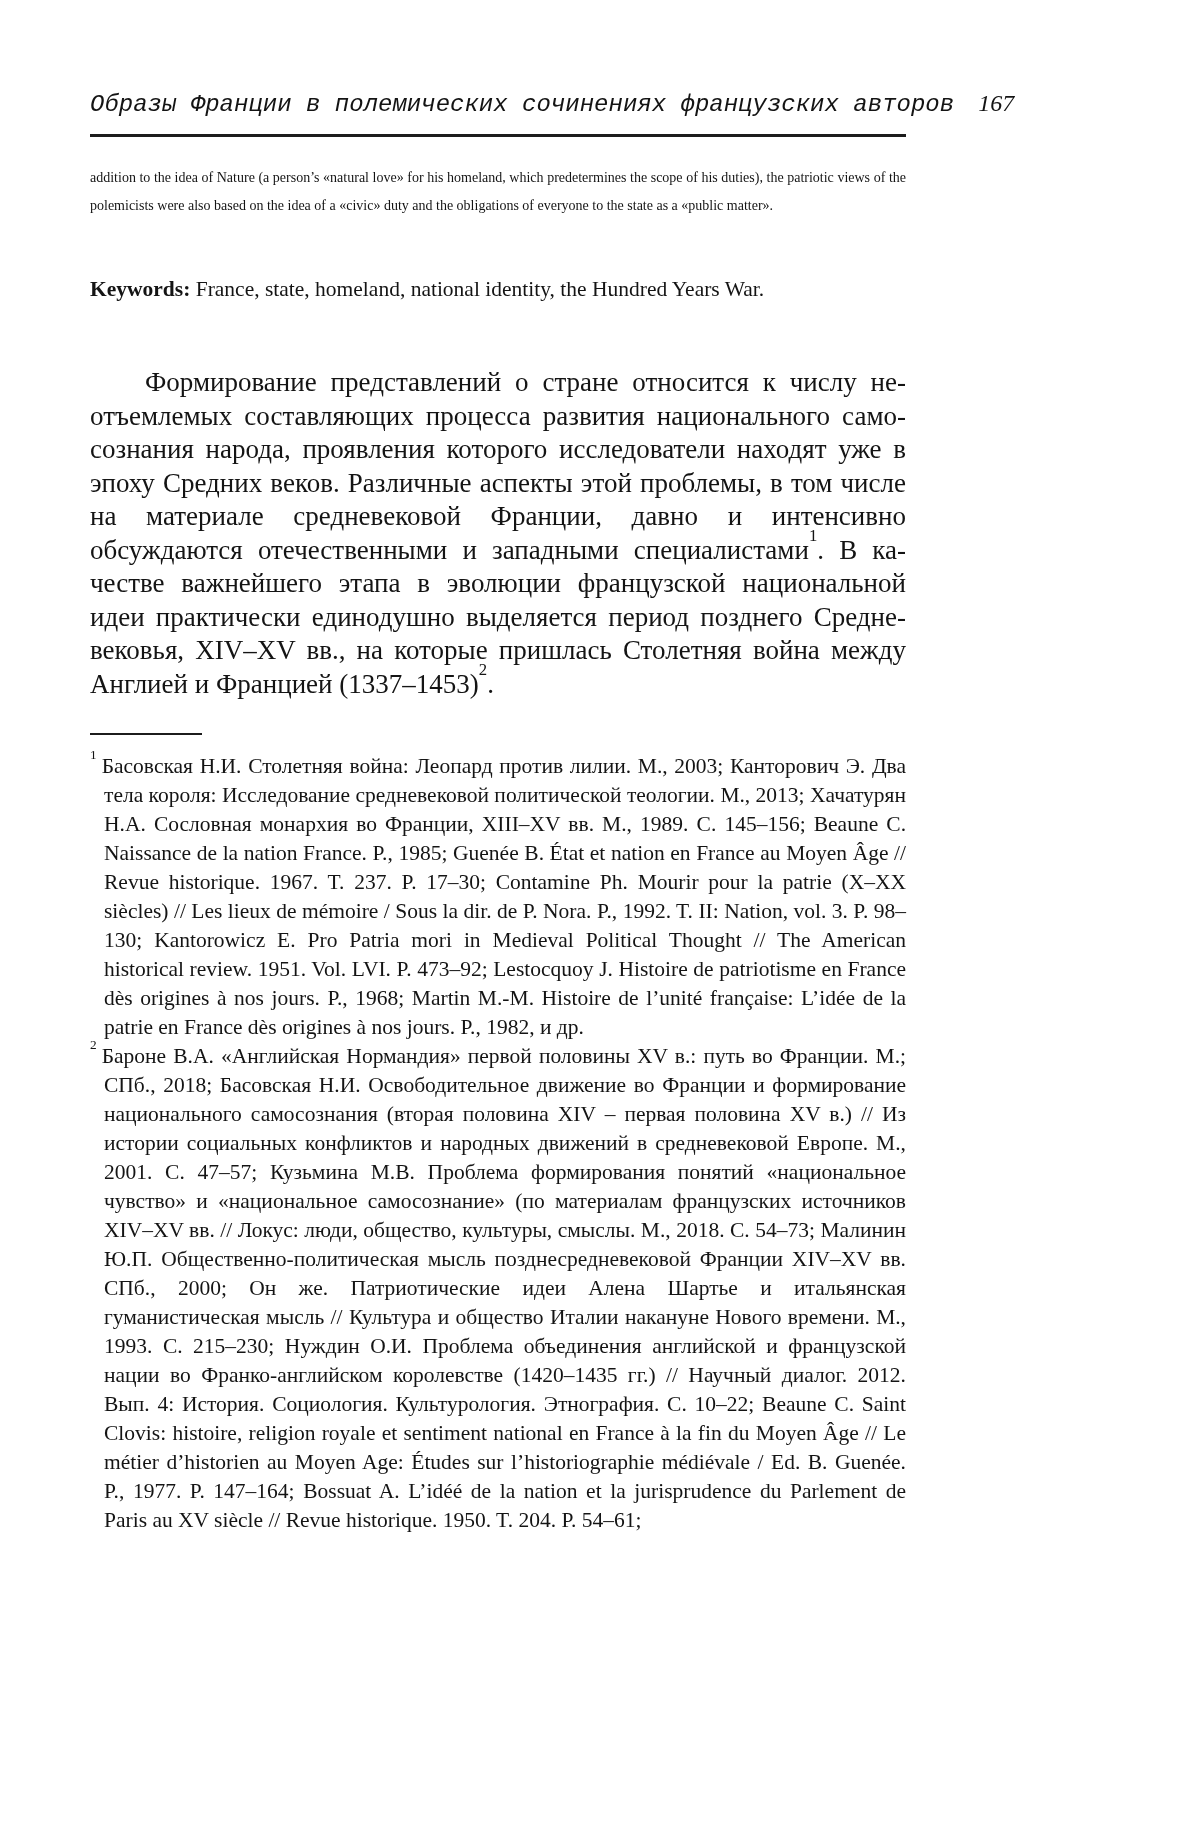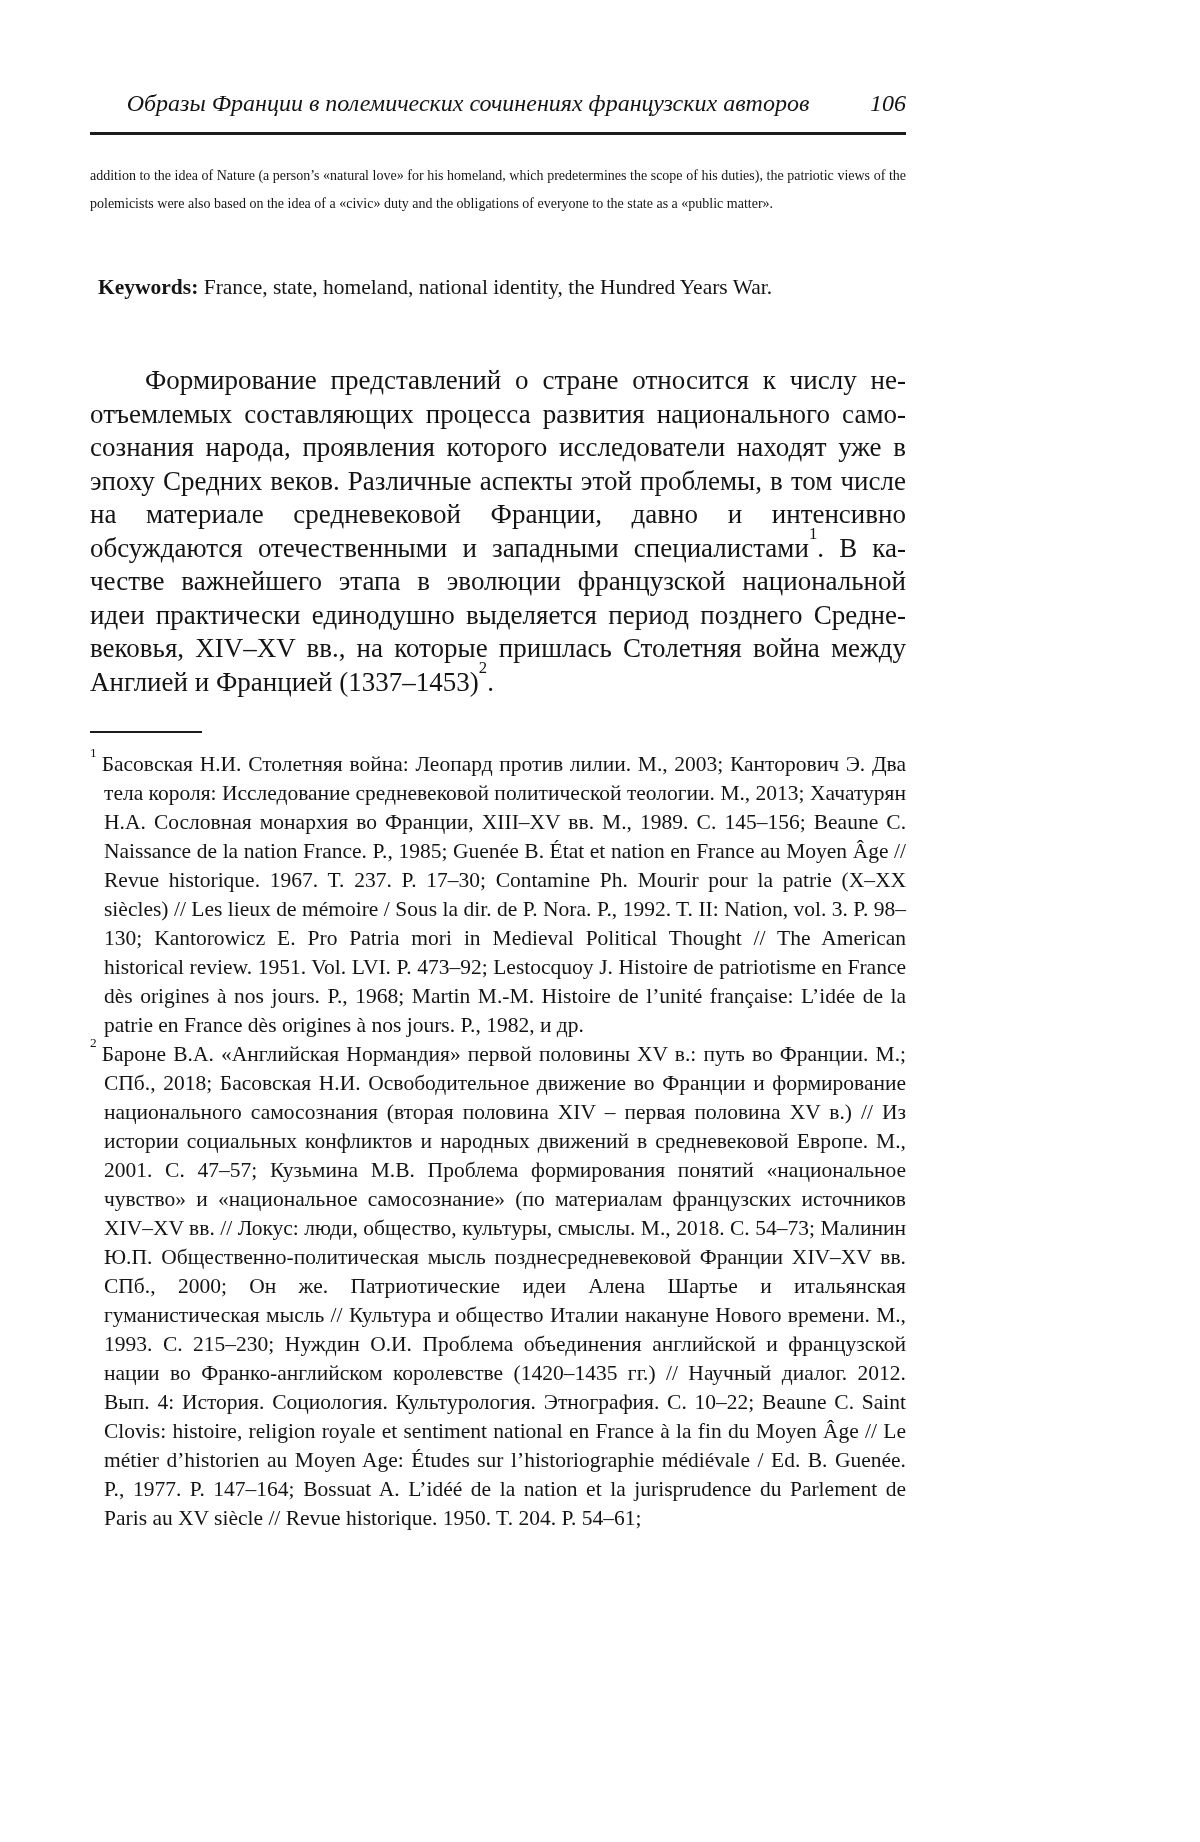--- a/index.html
+++ b/index.html
@@ -25,20 +25,21 @@
     display: flex;
     align-items: baseline;
     font-style: italic;
     font-size: 24px;
     line-height: 30px;
     white-space: nowrap;
   }
   .running-header .title {
     flex: 1;
     text-align: center;
+    font-family: Liberation Mono, monospace;
   }
   .running-header .pagenum {
     text-align: right;
     padding-left: 24px;
   }
   .header-rule {
     border: none;
     border-top: 3px solid #1c1c1c;
     margin: 14px 0 0 0;
   }
@@ -48,21 +49,20 @@
   .abstract {
     margin-top: 27px;
     font-size: 14px;
     line-height: 28px;
     text-align: justify;
   }
   .keywords {
     margin-top: 55px;
     font-size: 21.5px;
     line-height: 28px;
-    margin-left: 8px;
   }
   .keywords .kw-label { font-weight: bold; }
 
   .main-paragraph {
     margin-top: 63px;
     font-size: 27px;
     line-height: 33.5px;
     text-align: justify;
     text-indent: 55px;
   }
@@ -95,21 +95,21 @@
   .it { }
 </style>
 </head>
 <body>
 
 <div class="page">
   <div class="content">
 
     <div class="running-header">
       <span class="title">Образы Франции в полемических сочинениях французских авторов</span>
-      <span class="pagenum">106</span>
+      <span class="pagenum">167</span>
     </div>
     <hr class="header-rule">
 
     <p class="abstract">addition to the idea of Nature (a person’s «natural love» for his homeland, which prede­termines the scope of his duties), the patriotic views of the polemicists were also based on the idea of a «civic» duty and the obligations of everyone to the state as a «public matter».</p>
 
     <p class="keywords"><span class="kw-label">Keywords:</span><span> France, state, homeland, national identity, the Hundred Years War.</span></p>
 
     <p class="main-paragraph"><span>Формирование представлений о стране относится к числу не­отъемлемых составляющих процесса развития национального само­сознания народа, проявления которого исследователи находят уже в эпоху Средних веков. Различные аспекты этой проблемы, в том числе на материале средневековой Франции, давно и интенсивно обсуждаются отечественными и западными специалистами</span><sup>1</sup><span>. В ка­честве важнейшего этапа в эволюции французской национальной идеи практически единодушно выделяется период позднего Средне­вековья, XIV–XV вв., на которые пришлась Столетняя война между Англией и Францией (1337–1453)</span><sup>2</sup><span>.</span></p>
 
     <hr class="footnote-rule">

